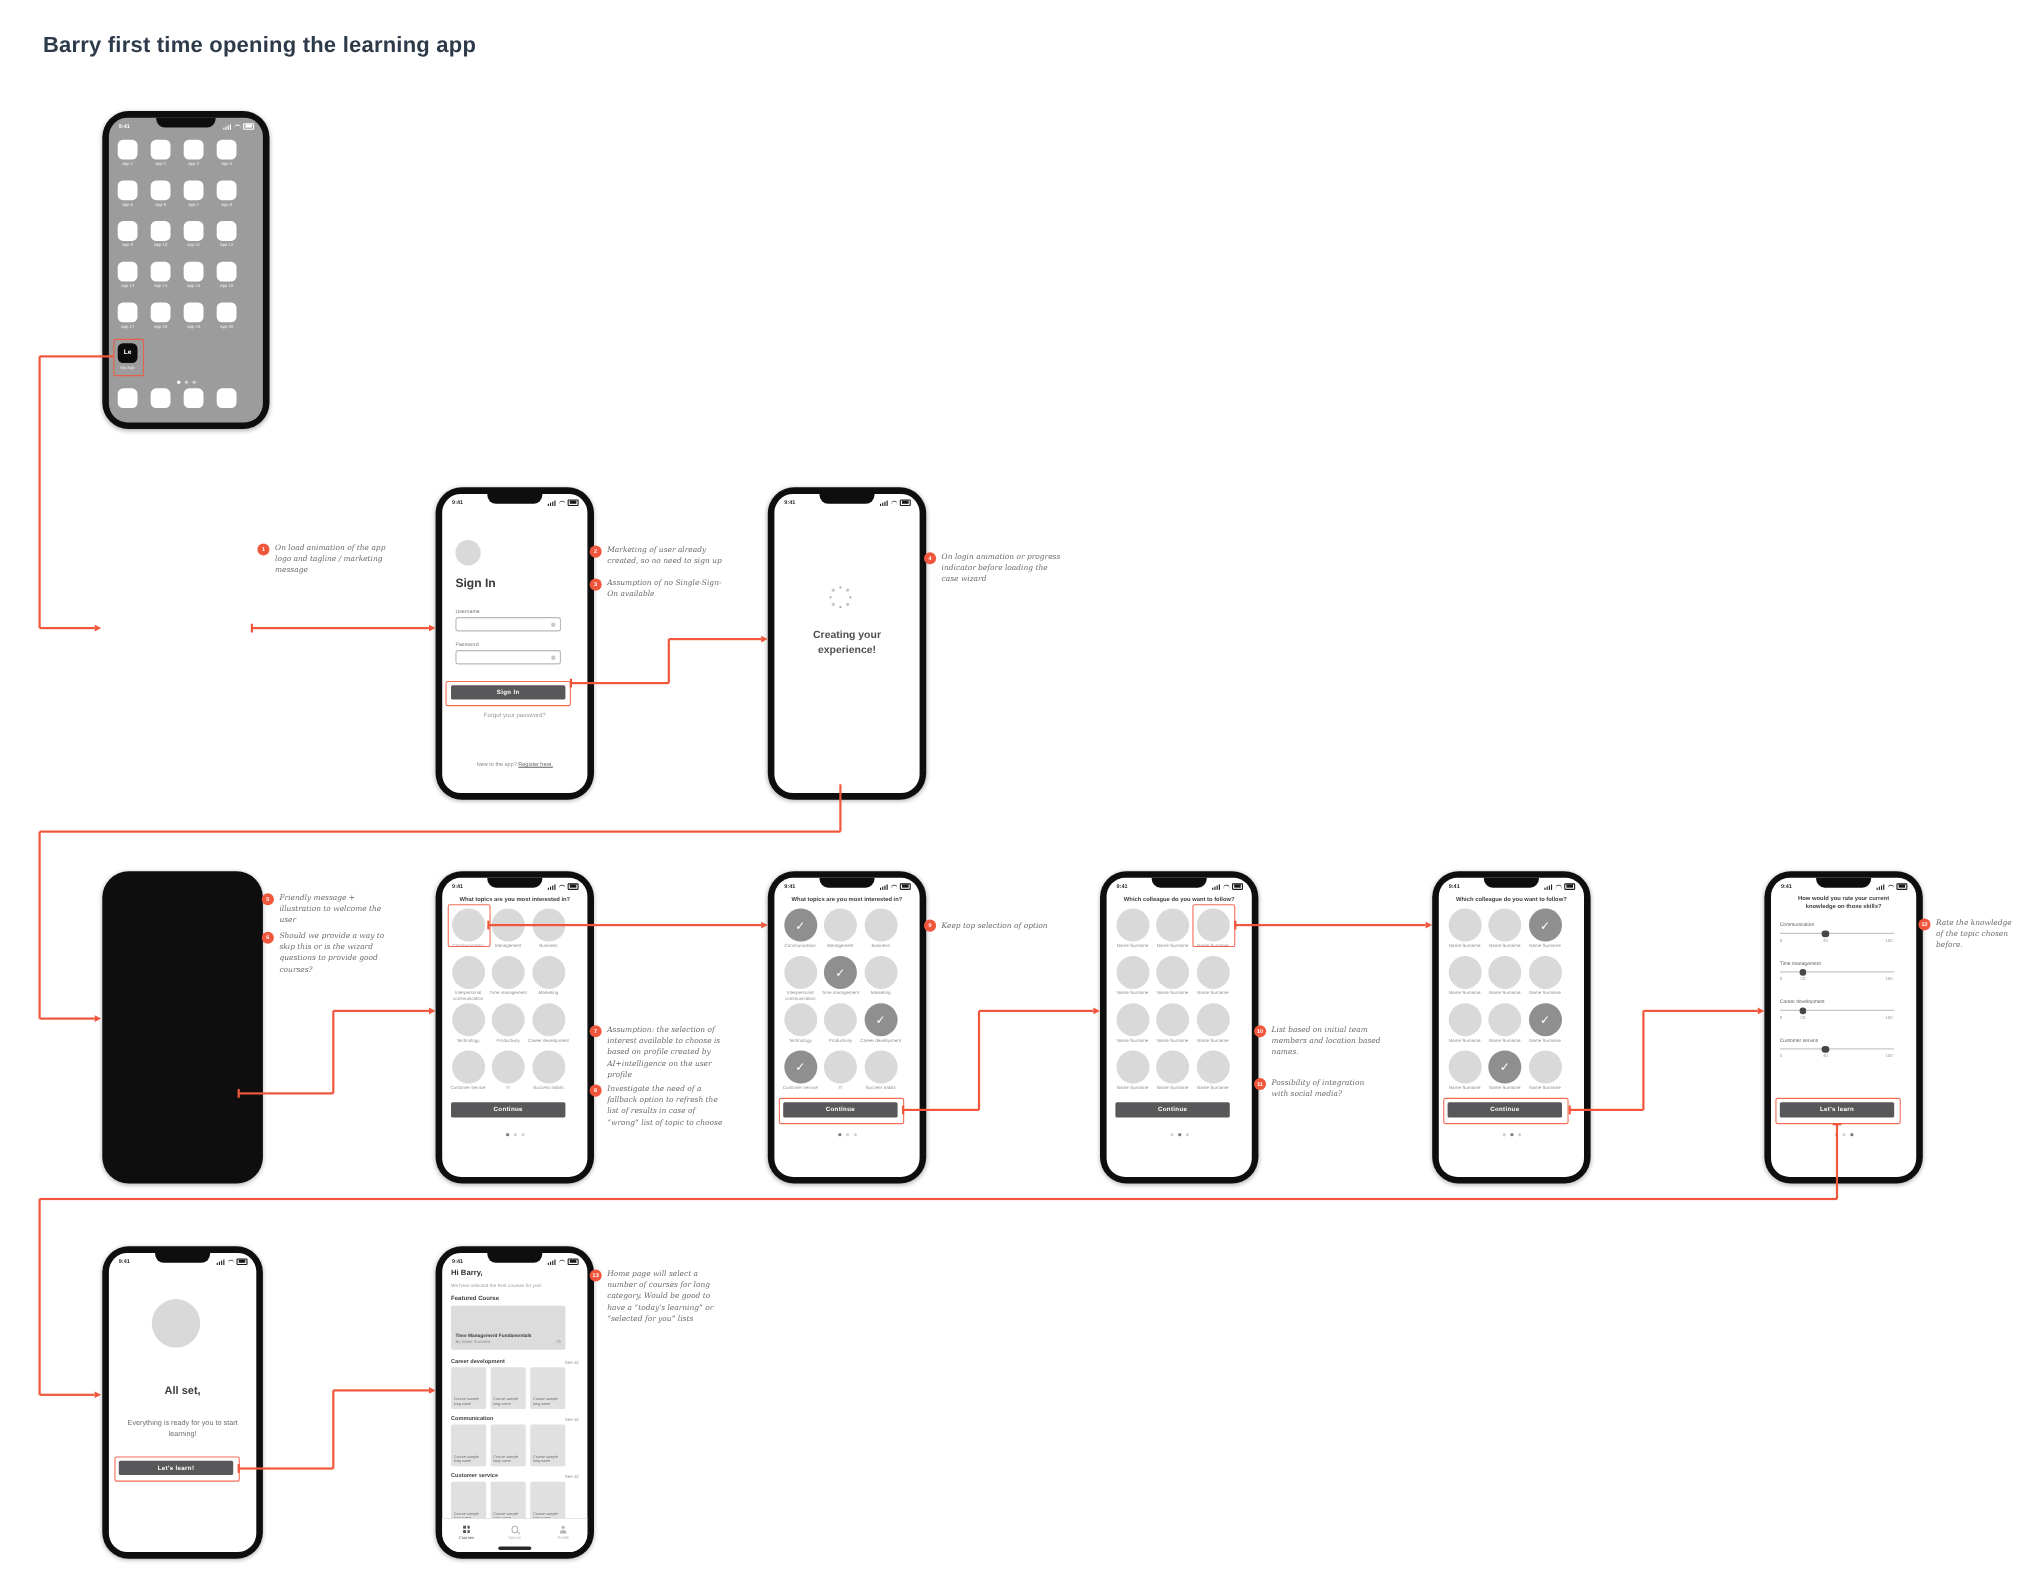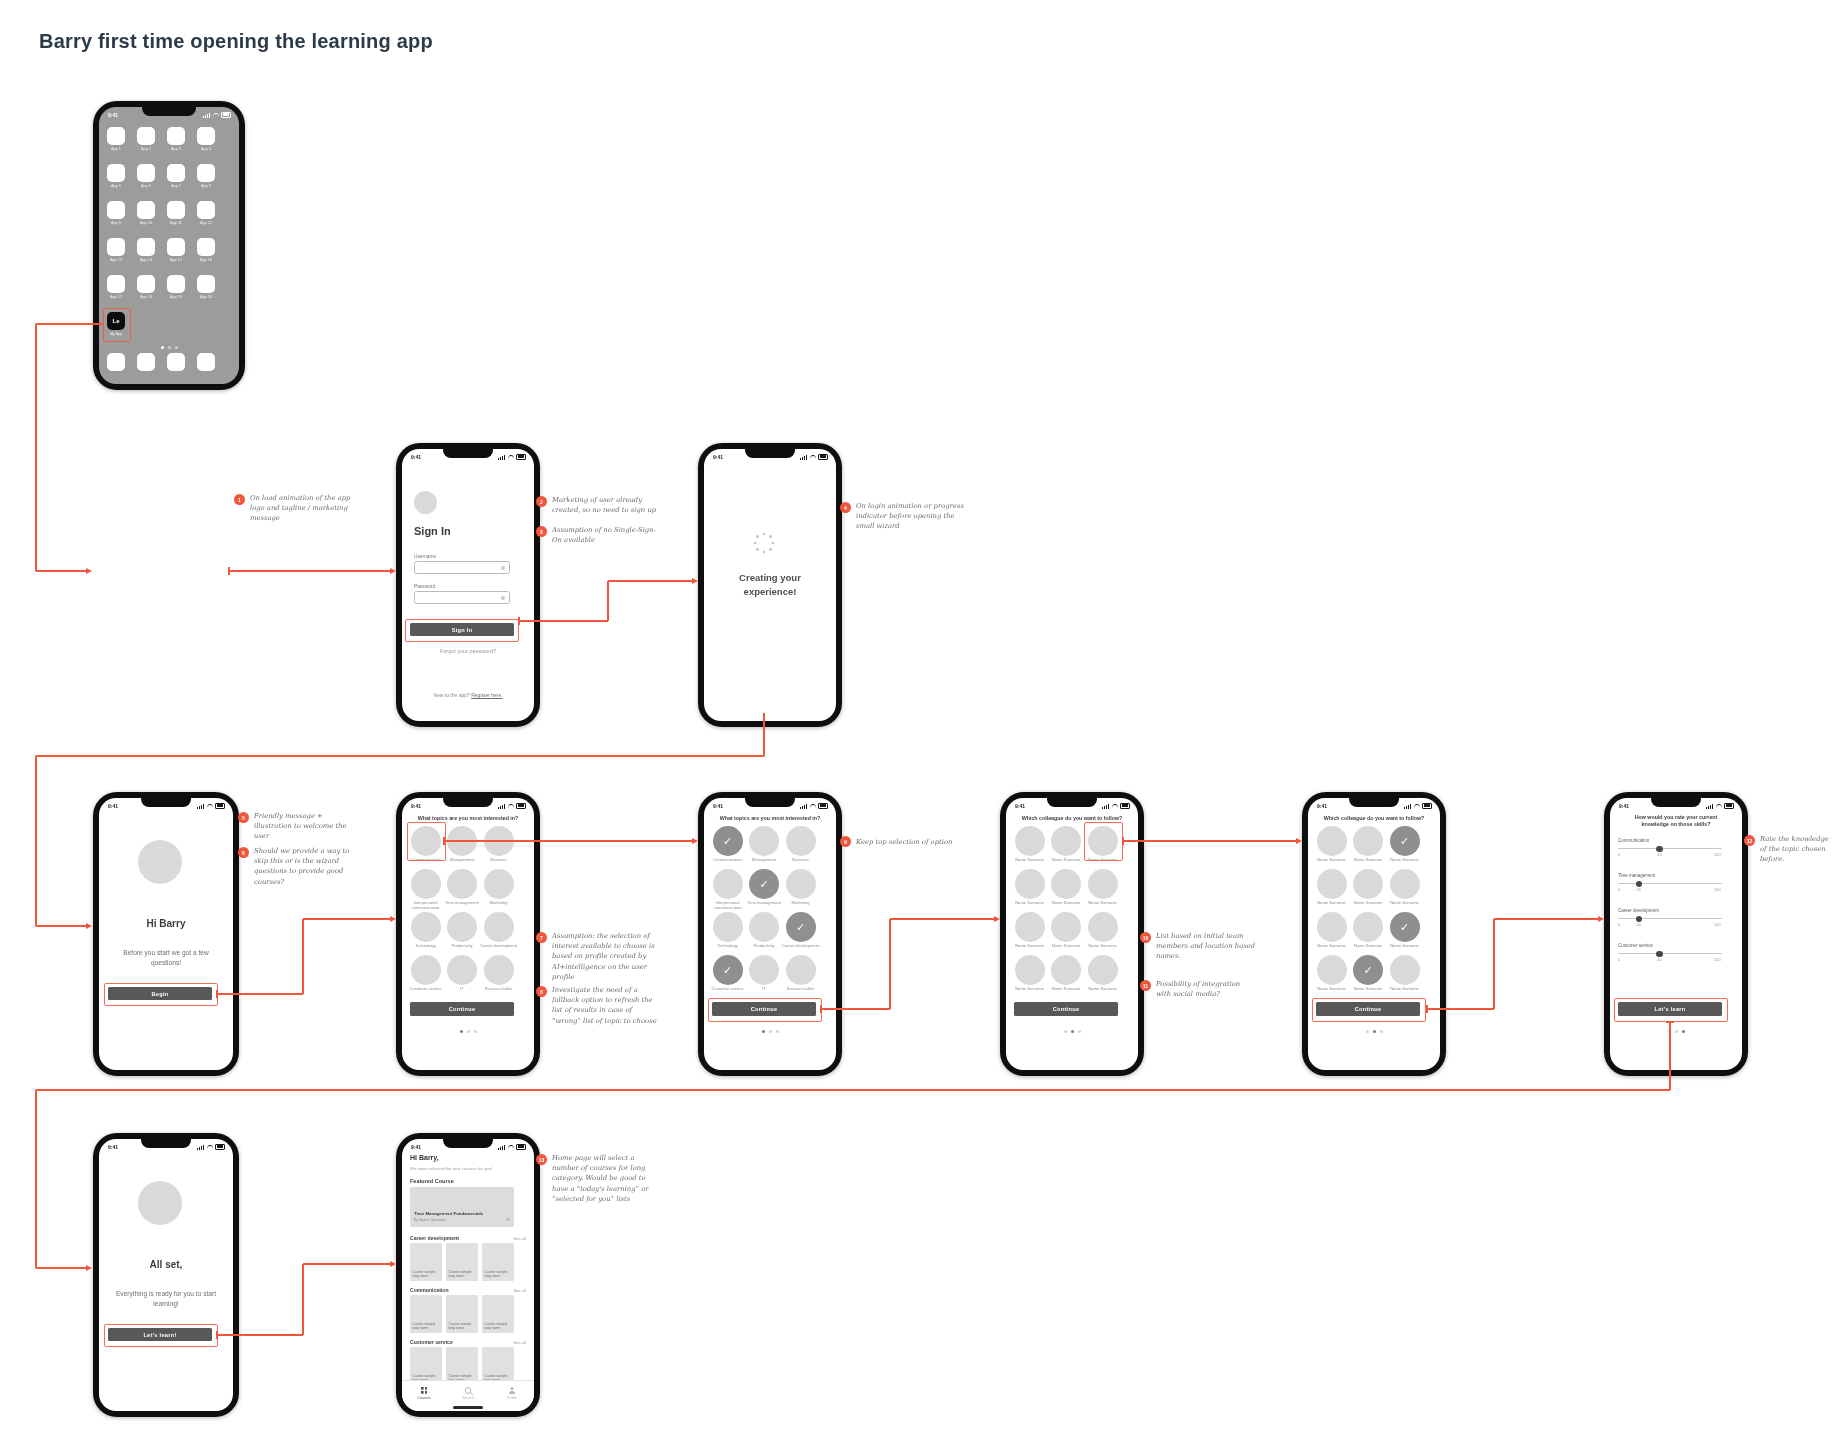--- a/index.html
+++ b/index.html
@@ -230,42 +230,20 @@
       <div class="sub" style="top:199px;font-size:5.5px;color:#9a9a9a;">Forgot your password?</div>
       <div class="sub" style="top:243px;font-size:5px;color:#8c8c8c;">
         <span>New to the app?</span>
         <span class="link-u">Register here.</span>
       </div>
     </div>
     <div class="notch"></div>
   </div>
 
   <div class="phone" style="left:93px;top:792px;width:134px;height:272px;">
-    <div class="screen">
-        <div class="sb">
-          <span class="time">9:41</span>
-          <span class="sicons">
-            <span class="sig">
-              <i style="height:2px"></i>
-              <i style="height:3px"></i>
-              <i style="height:4px"></i>
-              <i style="height:5px"></i>
-            </span>
-            <span class="wifi"></span>
-            <span class="bat">
-              <i></i>
-            </span>
-          </span>
-        </div>
-      <div class="circ" style="left:39px;top:42px;width:44px;height:44px;"></div>
-      <div class="h-big" style="top:120px;font-size:10px;">Hi Barry</div>
-      <div class="sub" style="top:150px;left:14px;right:14px;font-size:6.6px;color:#6f6f6f;line-height:1.5;">Before you start we got a few questions!</div>
-      <div class="hl" style="left:5px;top:185px;width:112px;height:21px;"></div>
-      <div class="btn" style="left:9px;top:189px;width:104px;height:13px;">Begin</div>
-    </div>
     <div class="notch"></div>
   </div>
 
   <div class="phone" style="left:396px;top:792px;width:132px;height:272px;">
     <div class="screen">
         <div class="sb">
           <span class="time">9:41</span>
           <span class="sicons">
             <span class="sig">
               <i style="height:2px"></i>
@@ -659,21 +637,21 @@
   <div class="adot" style="left:234px;top:494px;">1</div>
   <div class="atext" style="left:250px;top:493px;width:106px;">On load animation of the app logo and tagline / marketing message</div>
 
   <div class="adot" style="left:536px;top:496px;">2</div>
   <div class="atext" style="left:552px;top:495px;width:106px;">Marketing of user already created, so no need to sign up</div>
 
   <div class="adot" style="left:536px;top:526px;">3</div>
   <div class="atext" style="left:552px;top:525px;width:106px;">Assumption of no Single-Sign-On available</div>
 
   <div class="adot" style="left:840px;top:502px;">4</div>
-  <div class="atext" style="left:856px;top:501px;width:112px;">On login animation or progress indicator before opening the small wizard</div>
+  <div class="atext" style="left:856px;top:501px;width:112px;">On login animation or progress indicator before loading the case wizard</div>
 
   <div class="adot" style="left:238px;top:812px;">5</div>
   <div class="atext" style="left:254px;top:811px;width:106px;">Friendly message + illustration to welcome the user</div>
 
   <div class="adot" style="left:238px;top:847px;">6</div>
   <div class="atext" style="left:254px;top:846px;width:106px;">Should we provide a way to skip this or is the wizard questions to provide good courses?</div>
 
   <div class="adot" style="left:536px;top:932px;">7</div>
   <div class="atext" style="left:552px;top:931px;width:104px;">Assumption: the selection of interest available to choose is based on profile created by AI+intelligence on the user profile</div>
 

